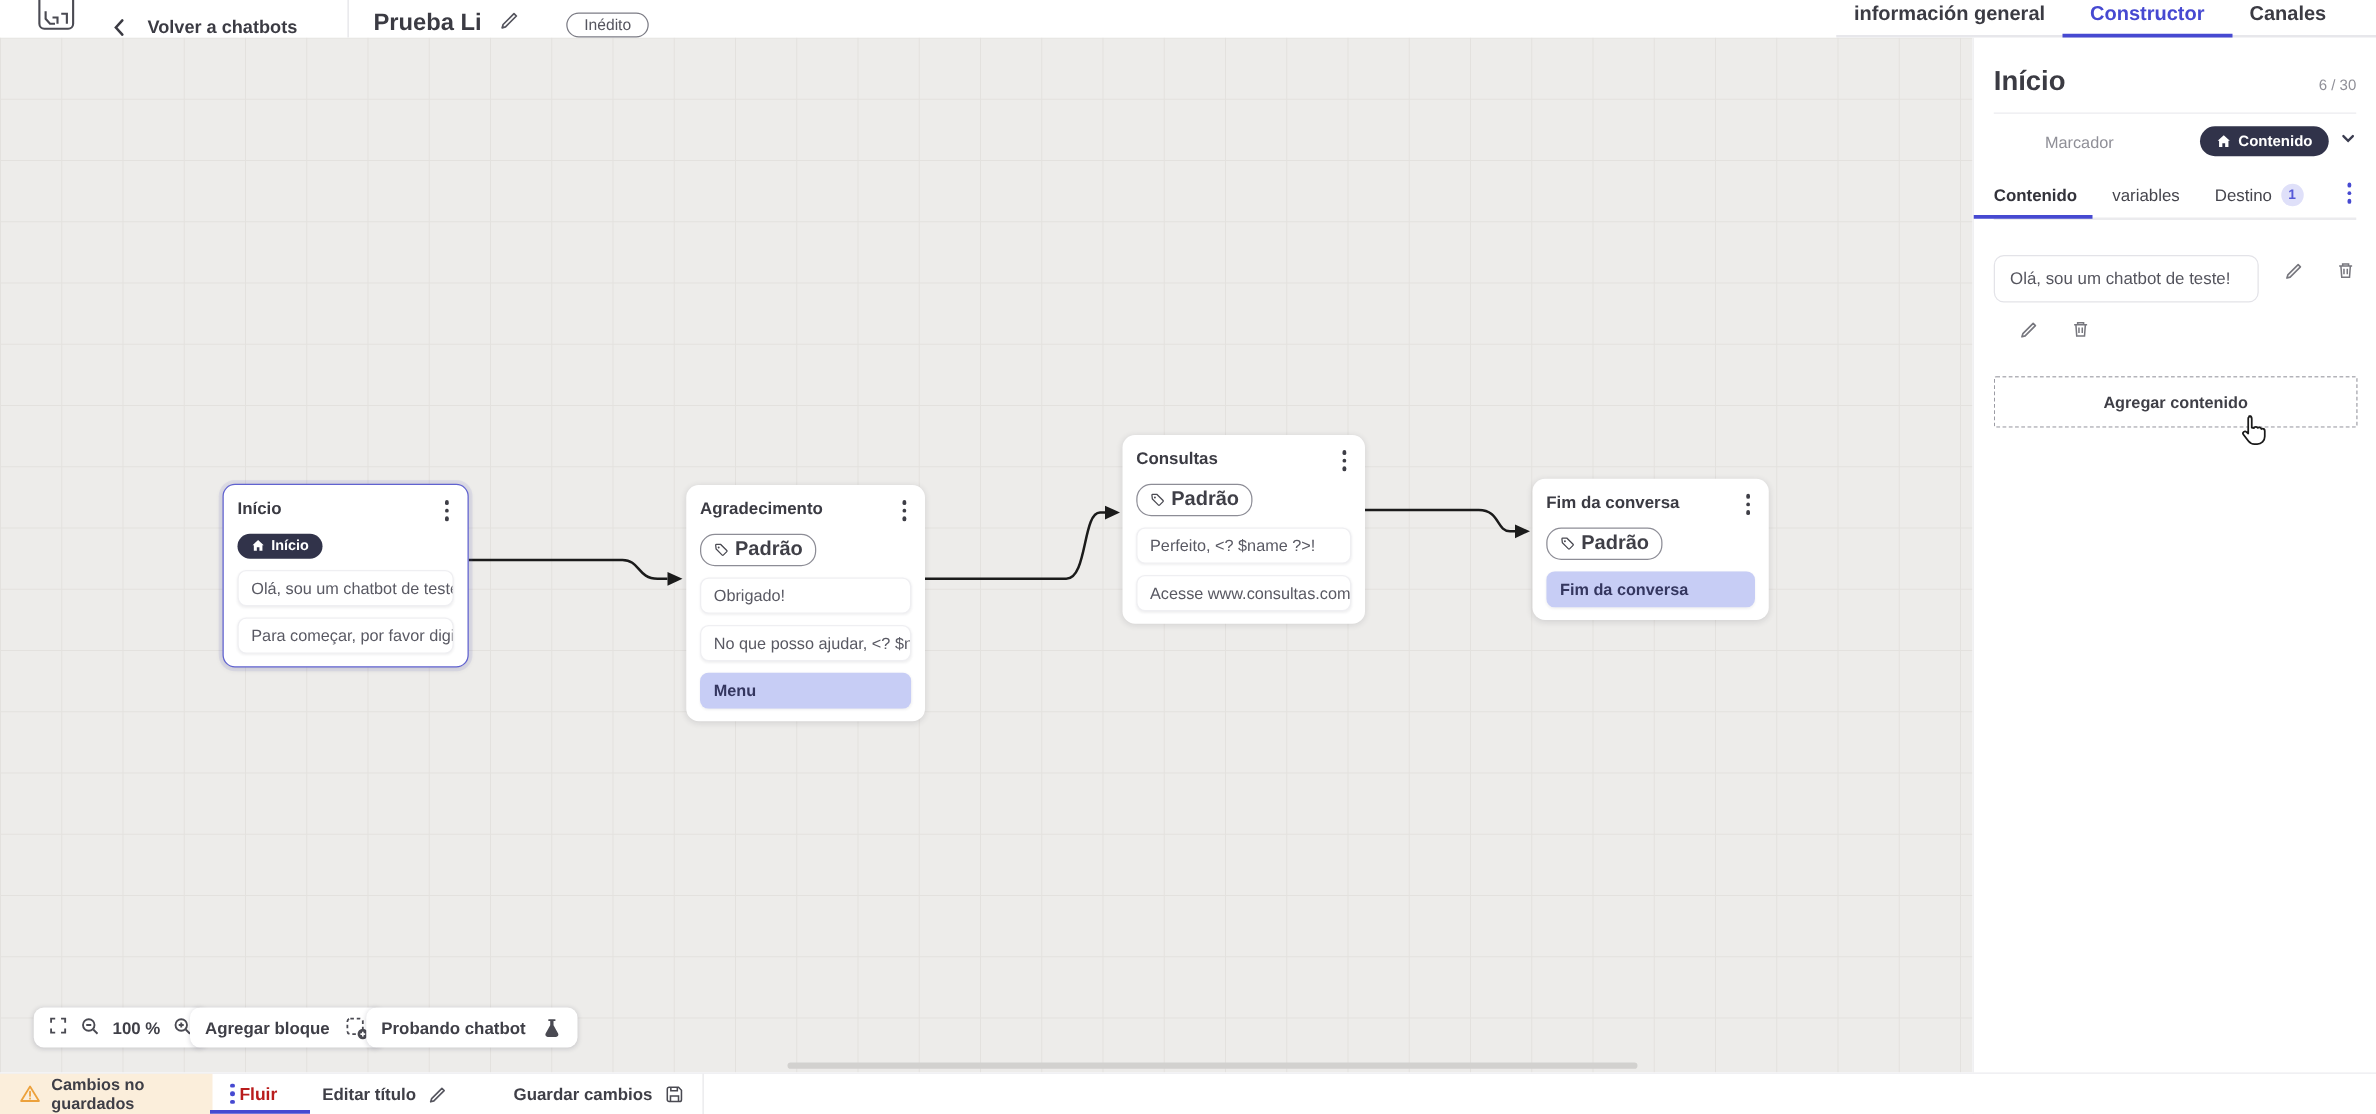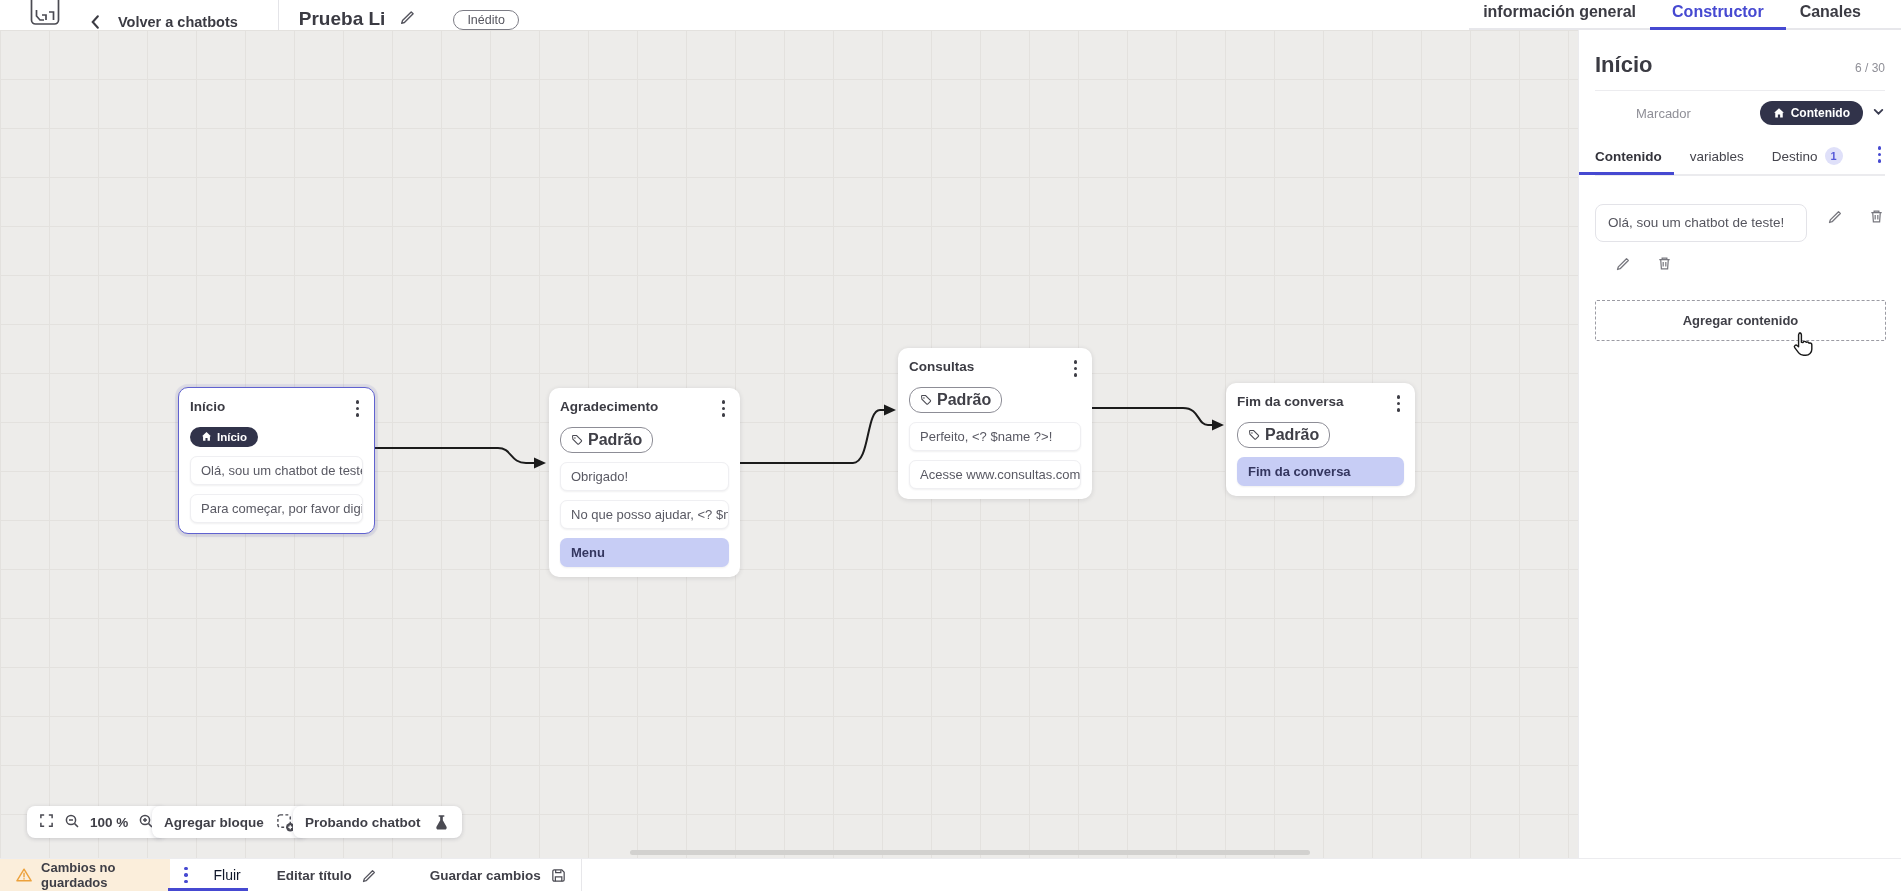--- a/index.html
+++ b/index.html
@@ -90,21 +90,21 @@
   .add-content-btn { margin-top:24px; width:291px; border:1px dashed #9b9ba3; border-radius:2px;
                      padding:12px 0; text-align:center; font-size:13px; font-weight:bold; color:#3f3f47;
                      background:transparent; cursor:pointer; }
 
   
   .bottombar { position:absolute; left:0; top:858px; width:1901px; height:33px; background:#fff;
                border-top:1px solid #ececef; display:flex; align-items:center; z-index:30; }
   .warn-chip { width:170px; height:33px; background:var(--warning_bg); display:flex; align-items:center;
                gap:9px; padding-left:16px; font-size:13px; font-weight:bold; color:#3e3e46; }
   .bb-kebab { margin-left:10px; }
-  .flow-tab { margin-left:22px; font-size:14px; font-weight:normal; color:#0f172a; cursor:pointer; }
+  .flow-tab { font-size:14px; font-weight:bold; color:#b91c1c; cursor:pointer; }
   .flow-underline { position:absolute; left:168px; bottom:0; width:80px; height:3px; background:var(--accent); }
   .bb-action { display:flex; align-items:center; gap:9px; font-size:13.5px; font-weight:bold; color:#3f3f47;
                cursor:pointer; }
   .bb-edit { margin-left:36px; }
   .bb-save { margin-left:52px; }
   .bb-divider { width:1px; height:33px; background:#e7e7ea; margin-left:14px; }
 
   .hand-cursor { position:absolute; left:1788px; top:331px; z-index:40; pointer-events:none; }
 </style>
 </head>

